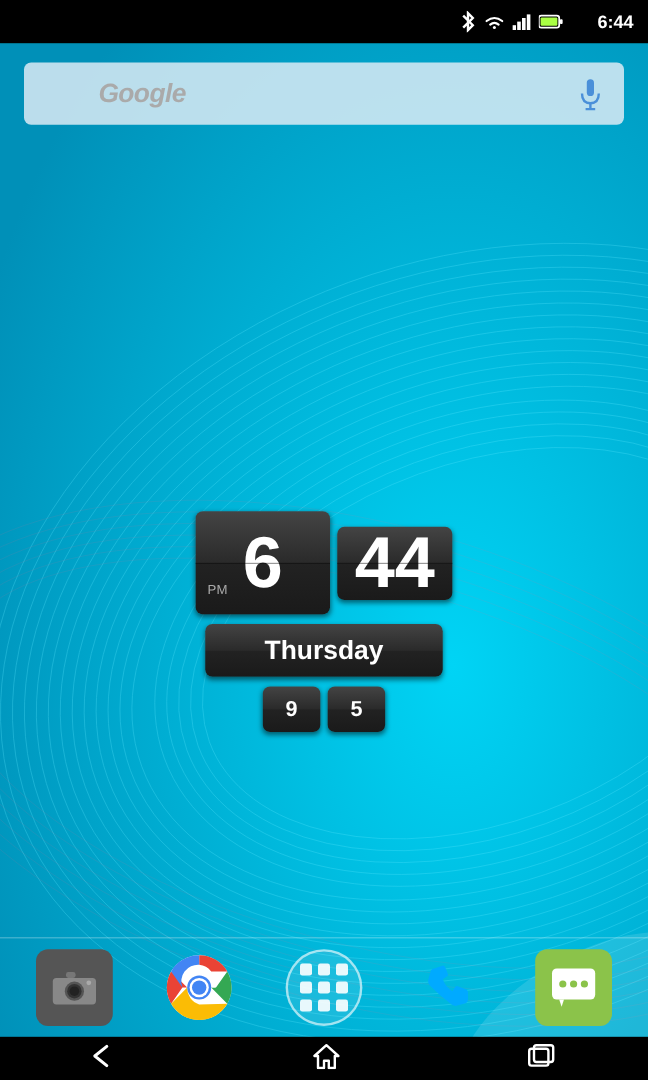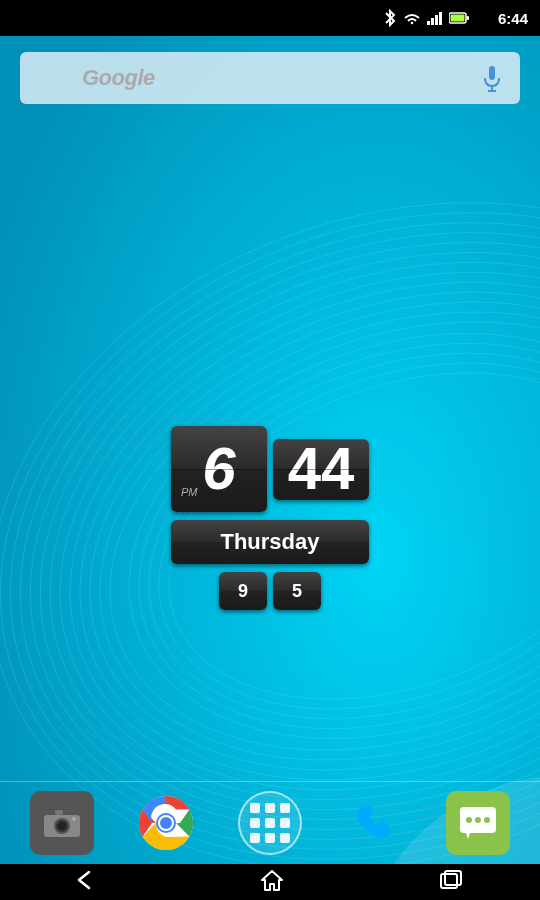--- a/index.html
+++ b/index.html
@@ -116,23 +116,22 @@
     .clock-tile::after {
       content: '';
       position: absolute;
       left: 0; right: 0;
       top: 50%;
       height: 1px;
       background: rgba(0,0,0,0.4);
     }
 
     .clock-tile.hour {
-      width: 96px;
+      width: 112px;
       height: 86px;
-      font-style: italic;
     }
 
     .clock-tile.minute {
       width: 96px;
       height: 61px;
     }
 
     .clock-hour-num {
       font-size: 60px;
       font-weight: bold;

